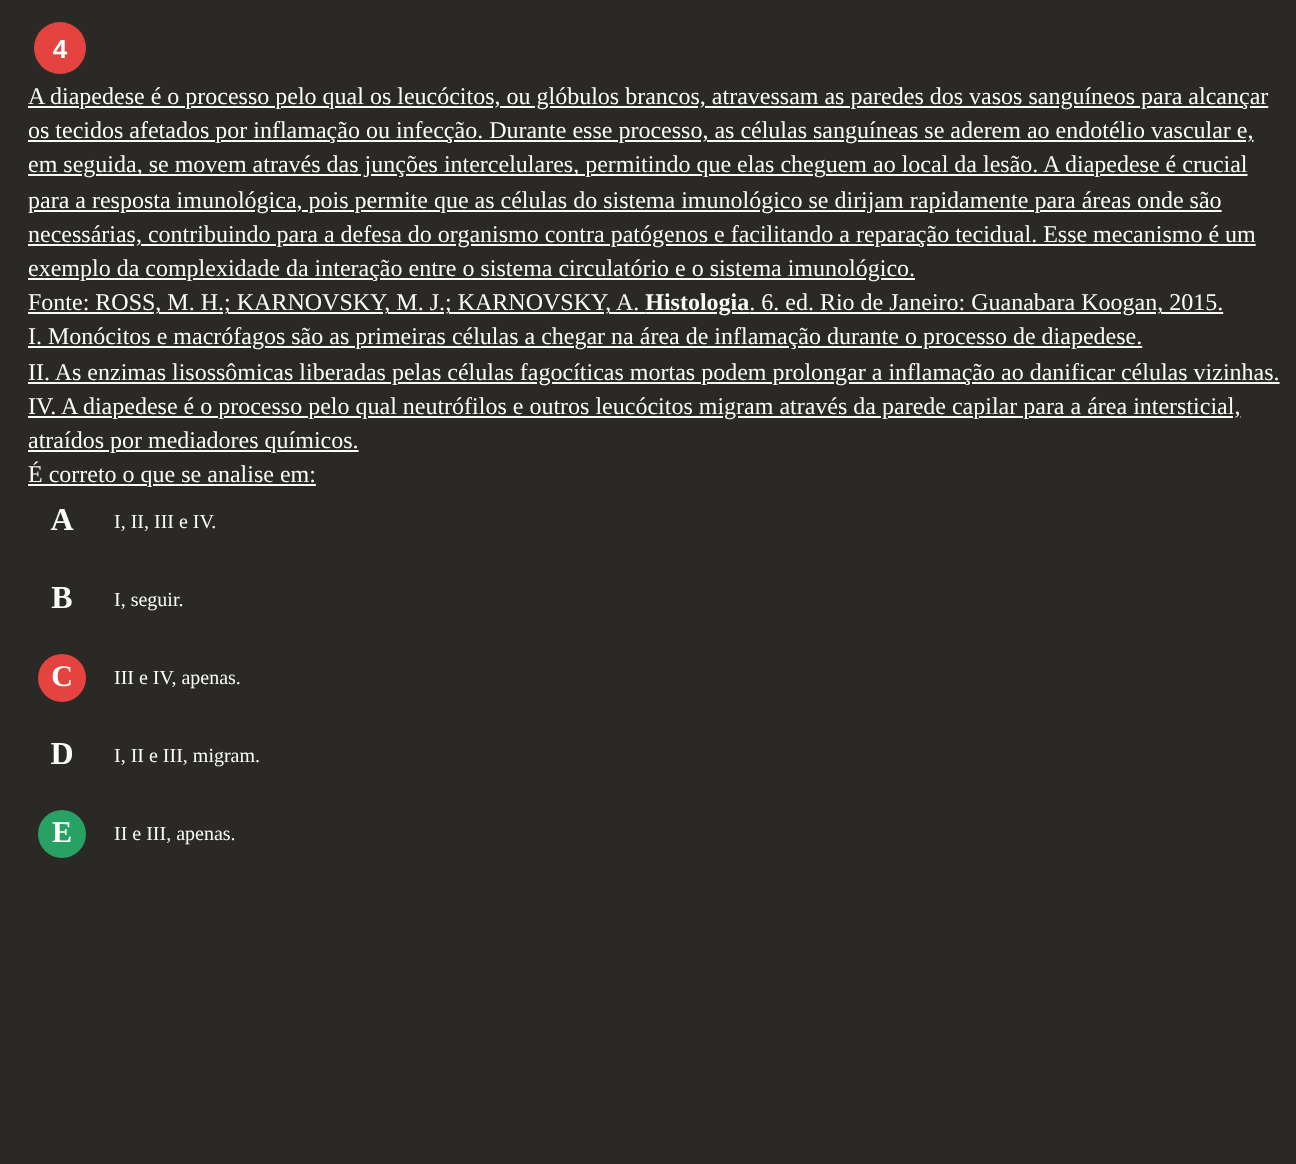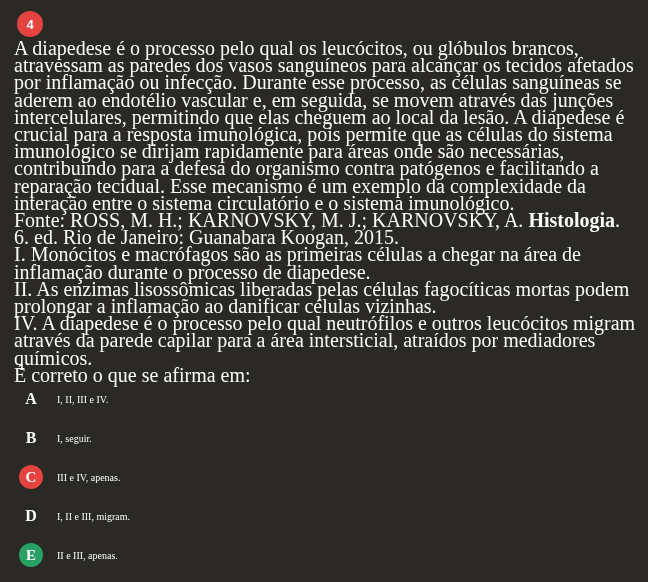--- a/index.html
+++ b/index.html
@@ -29,23 +29,24 @@
     font-size: 13px;
     display: flex;
     align-items: center;
     justify-content: center;
     margin-left: 3px;
   }
   .q-text {
     margin-top: 3px;
     color: var(--text, #fbfbfb);
     font-family: "Liberation Serif", serif;
-    font-size: 20px;
+    font-size: 12px;
     line-height: 17.2px;
     width: 626px;
+    text-decoration: underline;
   }
   .q-text p {
     margin: 0;
     padding: 0;
   }
   .bold {
     font-weight: bold;
     text-align: right;
   }
   .options {
@@ -94,21 +95,21 @@
 
 <div class="page">
   <div class="q-badge">4</div>
 
   <div class="q-text">
       <p><span>A diapedese é o processo pelo qual os leucócitos, ou glóbulos brancos, atravessam as paredes dos vasos sanguíneos para alcançar os tecidos afetados por inflamação ou infecção. Durante esse processo, as células sanguíneas se aderem ao endotélio vascular e, em seguida, se movem através das junções intercelulares, permitindo que elas cheguem ao local da lesão. A diapedese é crucial para a resposta imunológica, pois permite que as células do sistema imunológico se dirijam rapidamente para áreas onde são necessárias, contribuindo para a defesa do organismo contra patógenos e facilitando a reparação tecidual. Esse mecanismo é um exemplo da complexidade da interação entre o sistema circulatório e o sistema imunológico.</span></p>
       <p><span>Fonte: ROSS, M. H.; KARNOVSKY, M. J.; KARNOVSKY, A. </span><span class="bold">Histologia</span><span>. 6. ed. Rio de Janeiro: Guanabara Koogan, 2015.</span></p>
       <p><span>I. Monócitos e macrófagos são as primeiras células a chegar na área de inflamação durante o processo de diapedese.</span></p>
       <p><span>II. As enzimas lisossômicas liberadas pelas células fagocíticas mortas podem prolongar a inflamação ao danificar células vizinhas.</span></p>
       <p><span>IV. A diapedese é o processo pelo qual neutrófilos e outros leucócitos migram através da parede capilar para a área intersticial, atraídos por mediadores químicos.</span></p>
-      <p><span>É correto o que se afirma em:</span></p>
+      <p><span>É correto o que se analise em:</span></p>
     </div>
 
   <div class="options">
       <div class="option-row">
         <span class="option-letter">A</span>
         <span class="option-text">I, II, III e IV.</span>
       </div>
       <div class="option-row">
         <span class="option-letter">B</span>
         <span class="option-text">I, seguir.</span>

